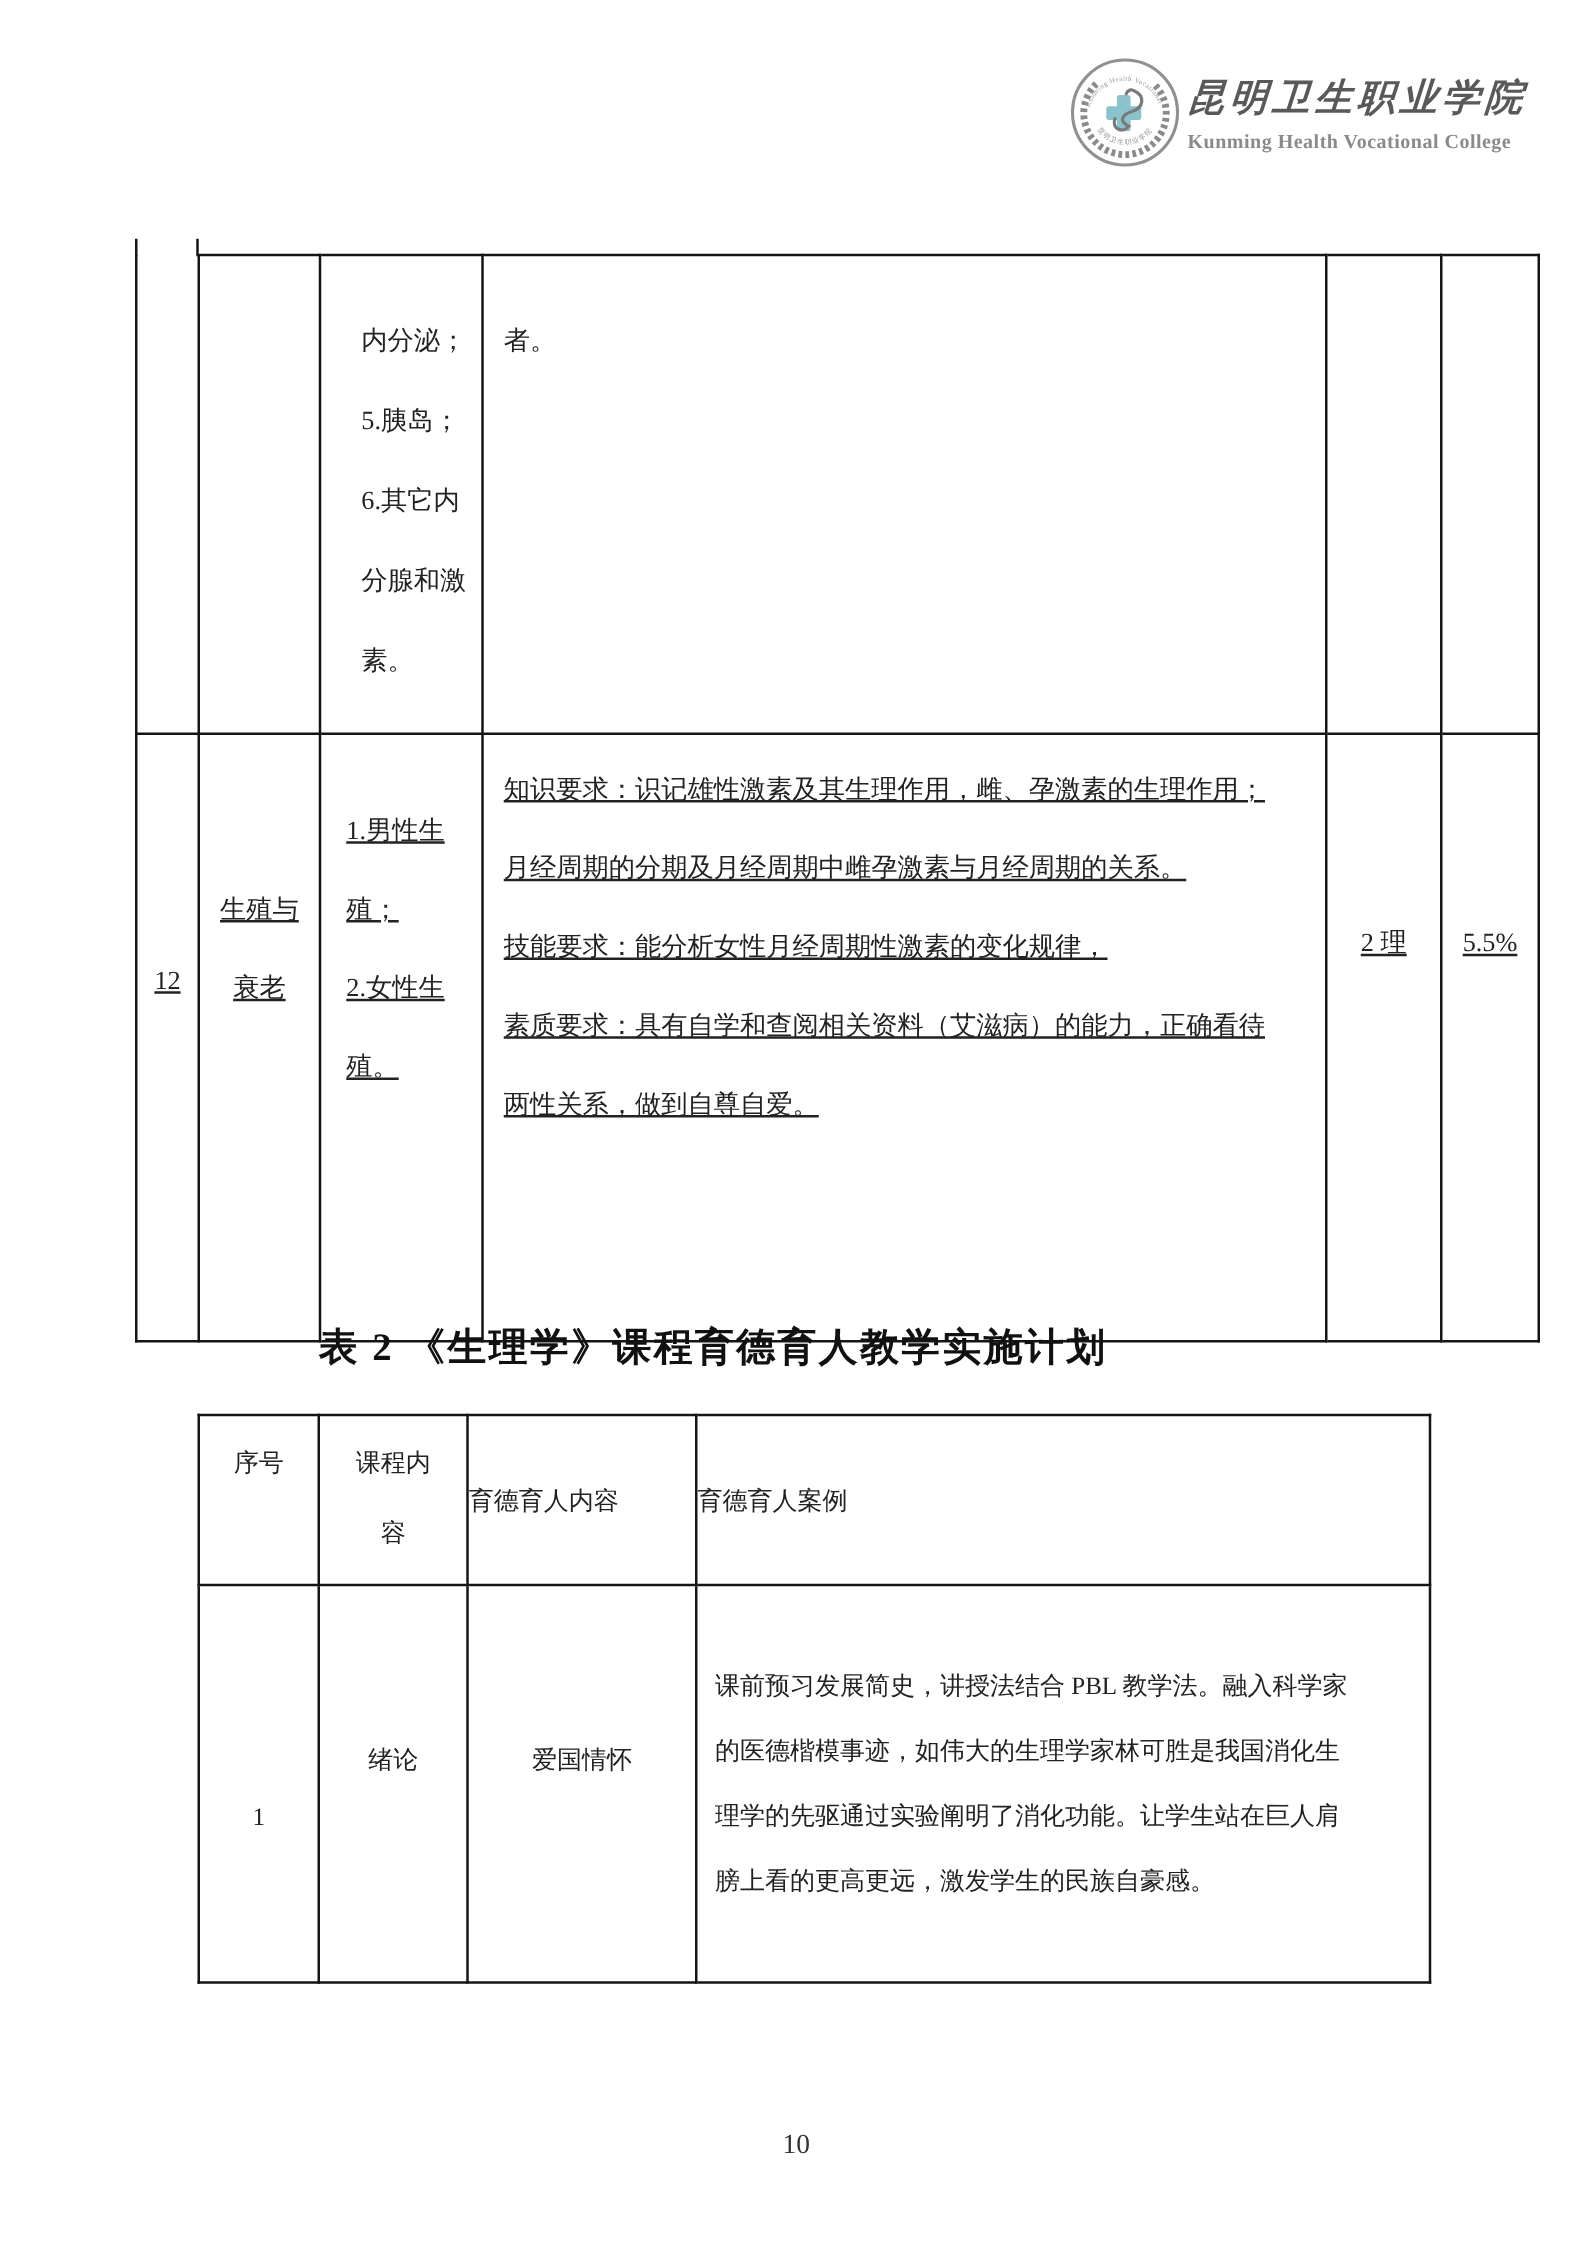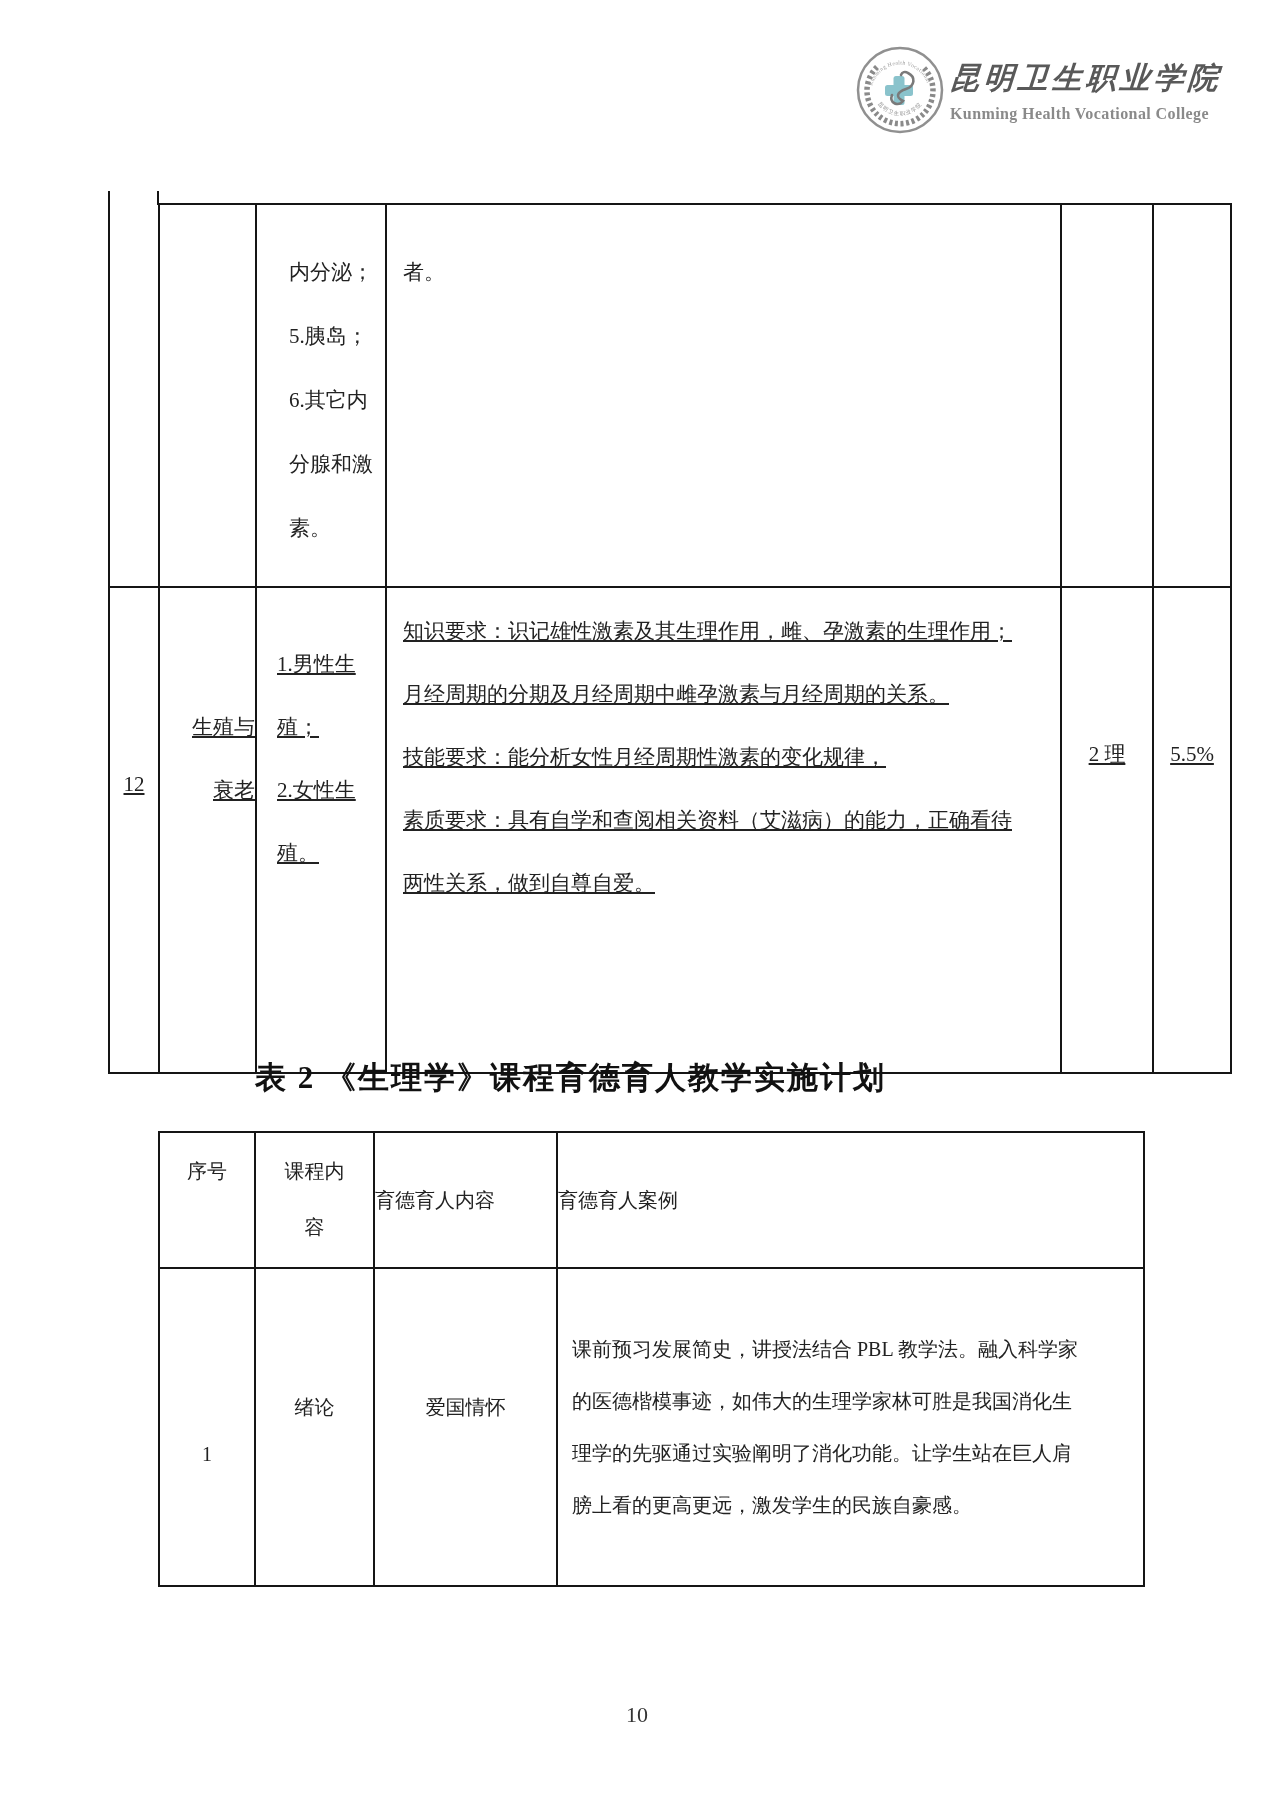--- a/index.html
+++ b/index.html
@@ -30,21 +30,21 @@
 
   
   .t1{left:108px;top:203px;width:1122px;}
   .t1 td{font-size:21px;color:#222;}
   .t1 .rA td{height:346px;}
   .t1 .rB td{height:319px;text-decoration:underline;}
   .no-top{border-top:none;}
   .rA-c3{padding:35px 6px 0 32px;line-height:64px;}
   .rA-c4{padding:35px 12px 0 16px;line-height:64px;}
   .rB-c1{padding-top:165px;text-align:center;line-height:63px;}
-  .rB-c2{padding-top:108px;text-align:right;line-height:63px;}
+  .rB-c2{padding-top:108px;text-align:center;line-height:63px;}
   .rB-c3{padding:45px 6px 0 20px;line-height:63px;}
   .rB-c4{padding:12px 10px 0 16px;line-height:63px;}
   .rB-c5,.rB-c6{padding-top:145px;text-align:center;line-height:42px;}
   .stub{position:absolute;width:2px;height:14px;background:#151515;top:191px;}
   .stub1{left:108px;}
   .stub2{left:157px;}
 
   
   .t2-title{
     position:absolute;left:255px;top:1057px;font-size:31px;font-weight:bold;

